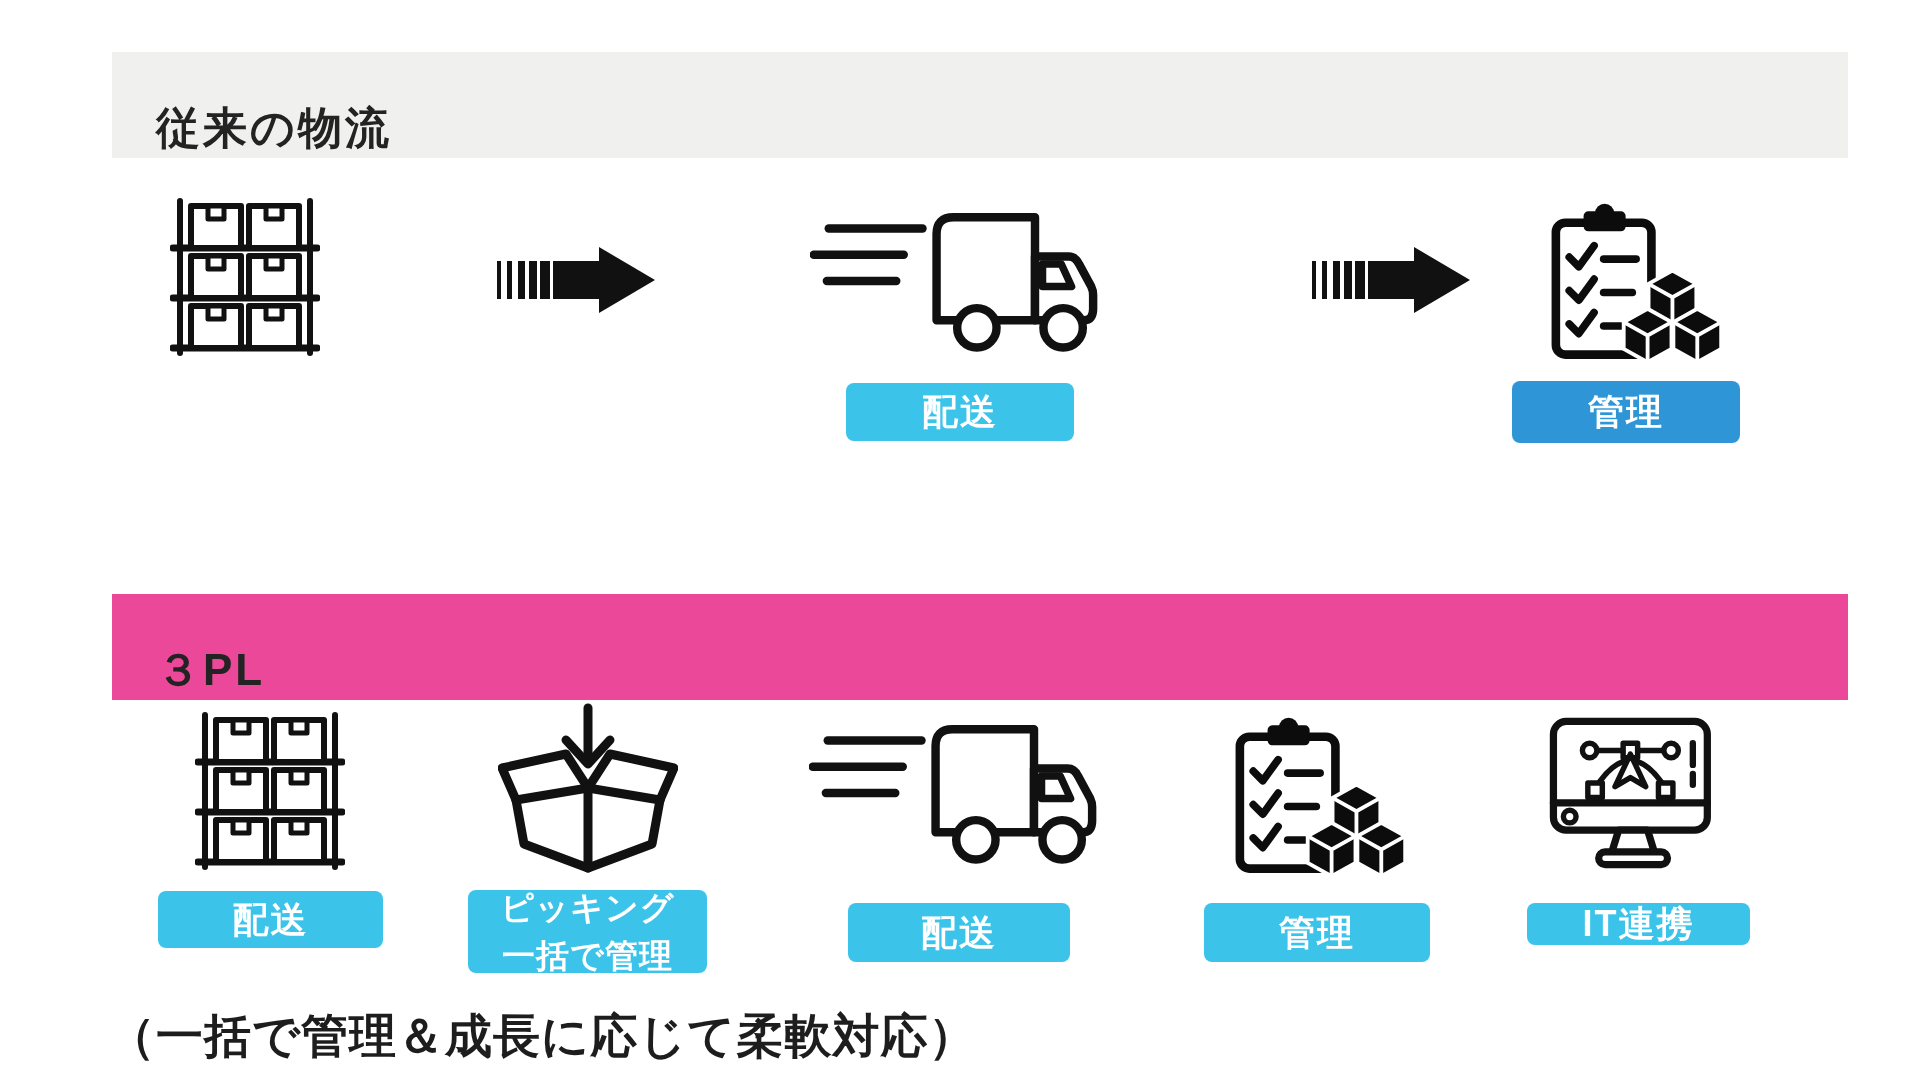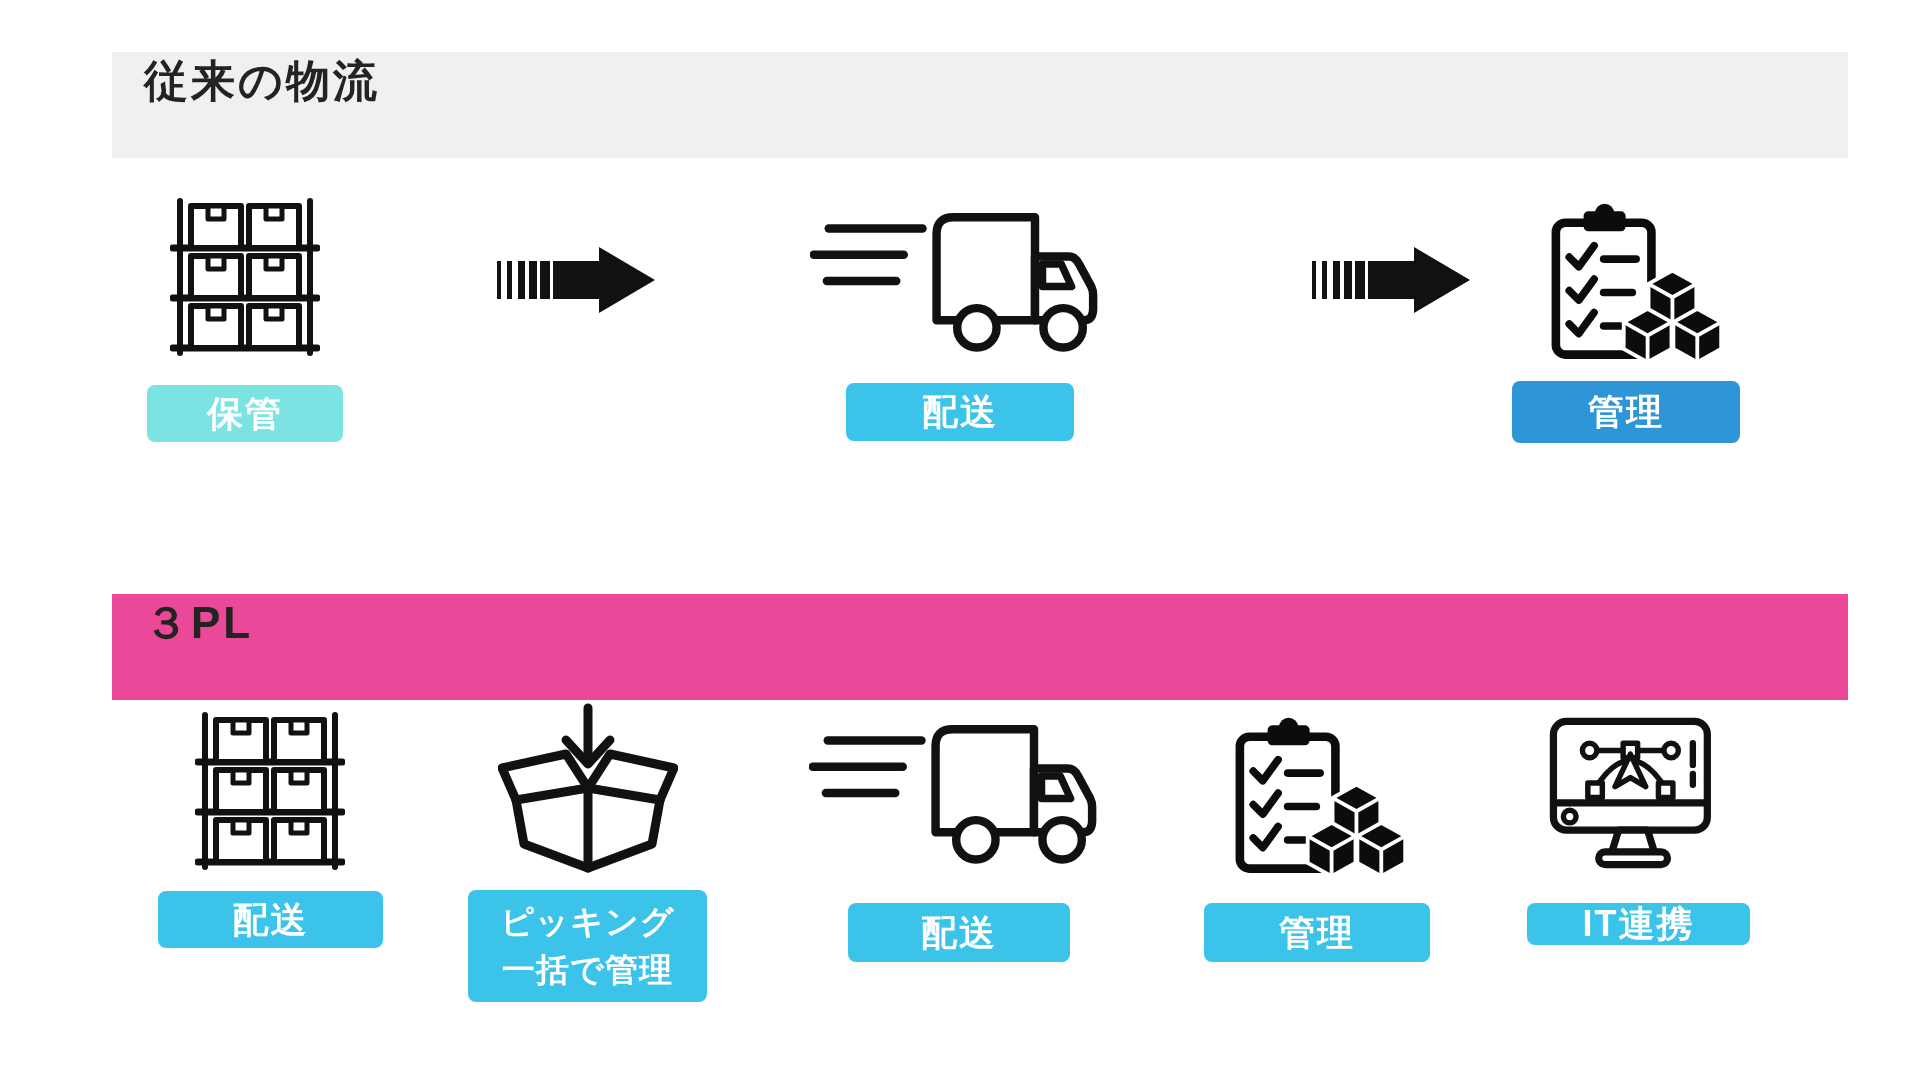--- a/index.html
+++ b/index.html
@@ -2,21 +2,21 @@
 <html><head>
 <meta charset="utf-8">
 <style>
   html,body{margin:0;padding:0;background:#ffffff;}
   .canvas{
     position:relative;width:1920px;height:1080px;background:#ffffff;overflow:hidden;
     font-family:"Liberation Sans","DejaVu Sans",sans-serif;
   }
   .section-bar{
     position:absolute;left:112px;width:1736px;height:106px;
-    display:flex;align-items:flex-start;padding-left:32px;box-sizing:border-box;
+    display:flex;align-items:flex-end;padding-left:44px;box-sizing:border-box;
   }
   .section-bar .bar-title{
     font-size:44px;font-weight:900;color:#232323;letter-spacing:3px;
   }
   .icon{position:absolute;}
   .icon svg{width:100%;height:100%;display:block;}
   .step-label{
     position:absolute;display:flex;flex-direction:column;align-items:center;justify-content:center;
     color:#ffffff;font-weight:800;border-radius:8px;font-size:36px;line-height:1.2;letter-spacing:2px;
   }
@@ -119,23 +119,20 @@
         <polygon points="130,78 155,92 155,120 130,134 105,120 105,92" fill="#0c0c0c" stroke="#fff" stroke-width="4"></polygon>
         <path d="M105 92 L130 106 L155 92 M130 106 V134" fill="none" stroke="#fff" stroke-width="4"></path>
         <polygon points="104,118 129,132 129,160 104,174 79,160 79,132" fill="#0c0c0c" stroke="#fff" stroke-width="4"></polygon>
         <path d="M79 132 L104 146 L129 132 M104 146 V174" fill="none" stroke="#fff" stroke-width="4"></path>
         <polygon points="156,118 181,132 181,160 156,174 131,160 131,132" fill="#0c0c0c" stroke="#fff" stroke-width="4"></polygon>
         <path d="M131 132 L156 146 L181 132 M156 146 V174" fill="none" stroke="#fff" stroke-width="4"></path>
       </g>
     </svg>
   </div>
 
-  <div class="step-label" style="left: 147px; top: 385px; width: 196px; height: 57px; background-color: rgb(124, 227, 227);">
-    <span>保管</span>
-  </div>
   <div class="step-label" style="left: 846px; top: 383px; width: 228px; height: 58px; background-color: rgb(60, 195, 234);">
     <span>配送</span>
   </div>
   <div class="step-label" style="left: 1512px; top: 381px; width: 228px; height: 62px; background-color: rgb(46, 150, 214);">
     <span>管理</span>
   </div>
 
 
   <div class="section-bar" style="top: 562px; background-color: #ec4899; margin-top: 32px;">
     <span class="bar-title">３PL</span>
@@ -238,28 +235,29 @@
         <polygon points="91,42 74,78 91,68 108,78" fill="#fff"></polygon>
         <line x1="160" y1="30" x2="160" y2="54" stroke-width="7"></line>
         <line x1="160" y1="64" x2="160" y2="76" stroke-width="7"></line>
       </g>
     </svg>
   </div>
 
   <div class="step-label" style="left: 158px; top: 891px; width: 225px; height: 57px; background-color: rgb(60, 195, 234);">
     <span>配送</span>
   </div>
-  <div class="step-label two-line" style="left: 468px; top: 890px; width: 239px; height: 112px; background-color: rgb(60, 195, 234);">
+  <div class="step-label two-line" style="left: 468px; top: 890px; width: 239px; height: 83px; background-color: rgb(60, 195, 234);">
     <span>ピッキング</span>
     <span>一括で管理</span>
   </div>
   <div class="step-label" style="left: 848px; top: 903px; width: 222px; height: 59px; background-color: rgb(60, 195, 234);">
     <span>配送</span>
   </div>
   <div class="step-label" style="left: 1204px; top: 903px; width: 226px; height: 59px; background-color: rgb(60, 195, 234);">
     <span>管理</span>
   </div>
   <div class="step-label" style="left: 1527px; top: 903px; width: 223px; height: 42px; background-color: rgb(60, 195, 234);">
     <span>IT連携</span>
   </div>
 
+  <div class="caption" style="left:108px;top:1005px;">（一括で管理＆成長に応じて柔軟対応）</div>
 
 </div>
 
 </body></html>

